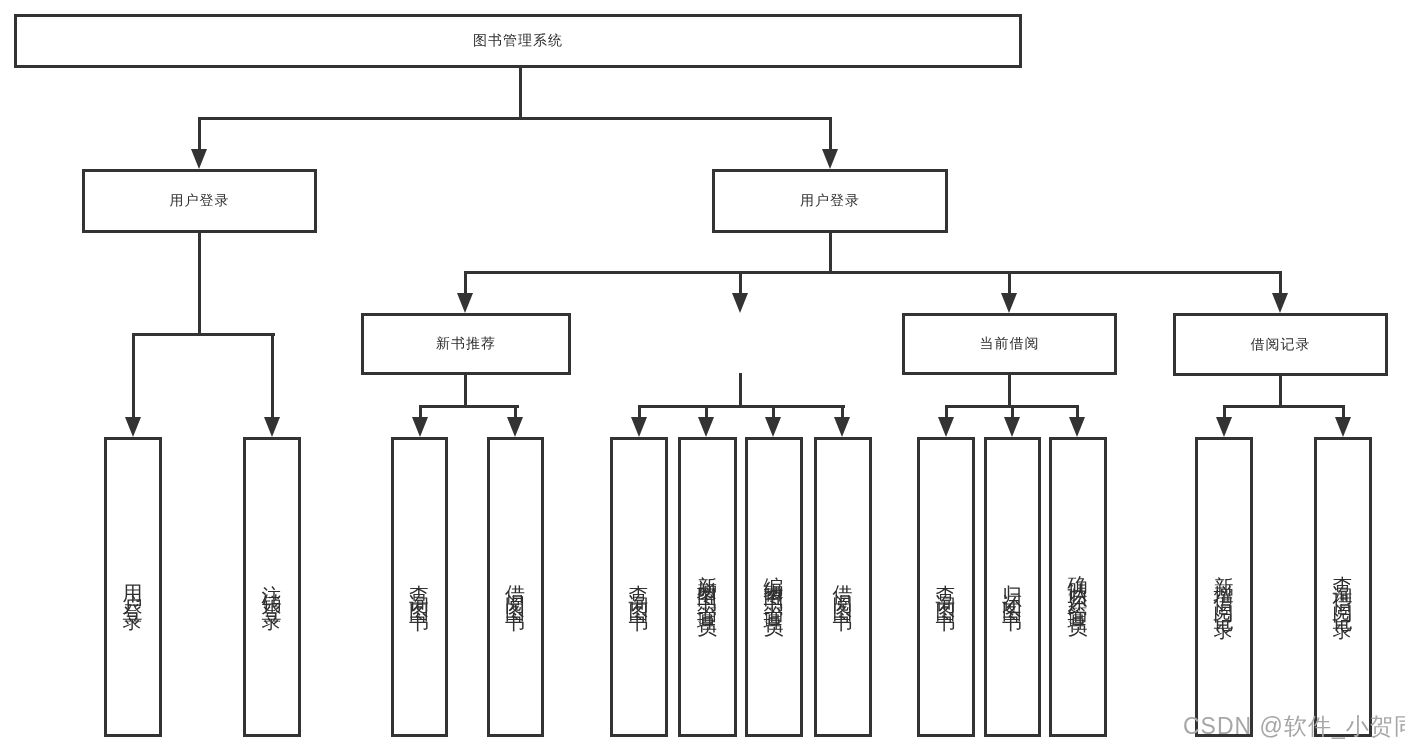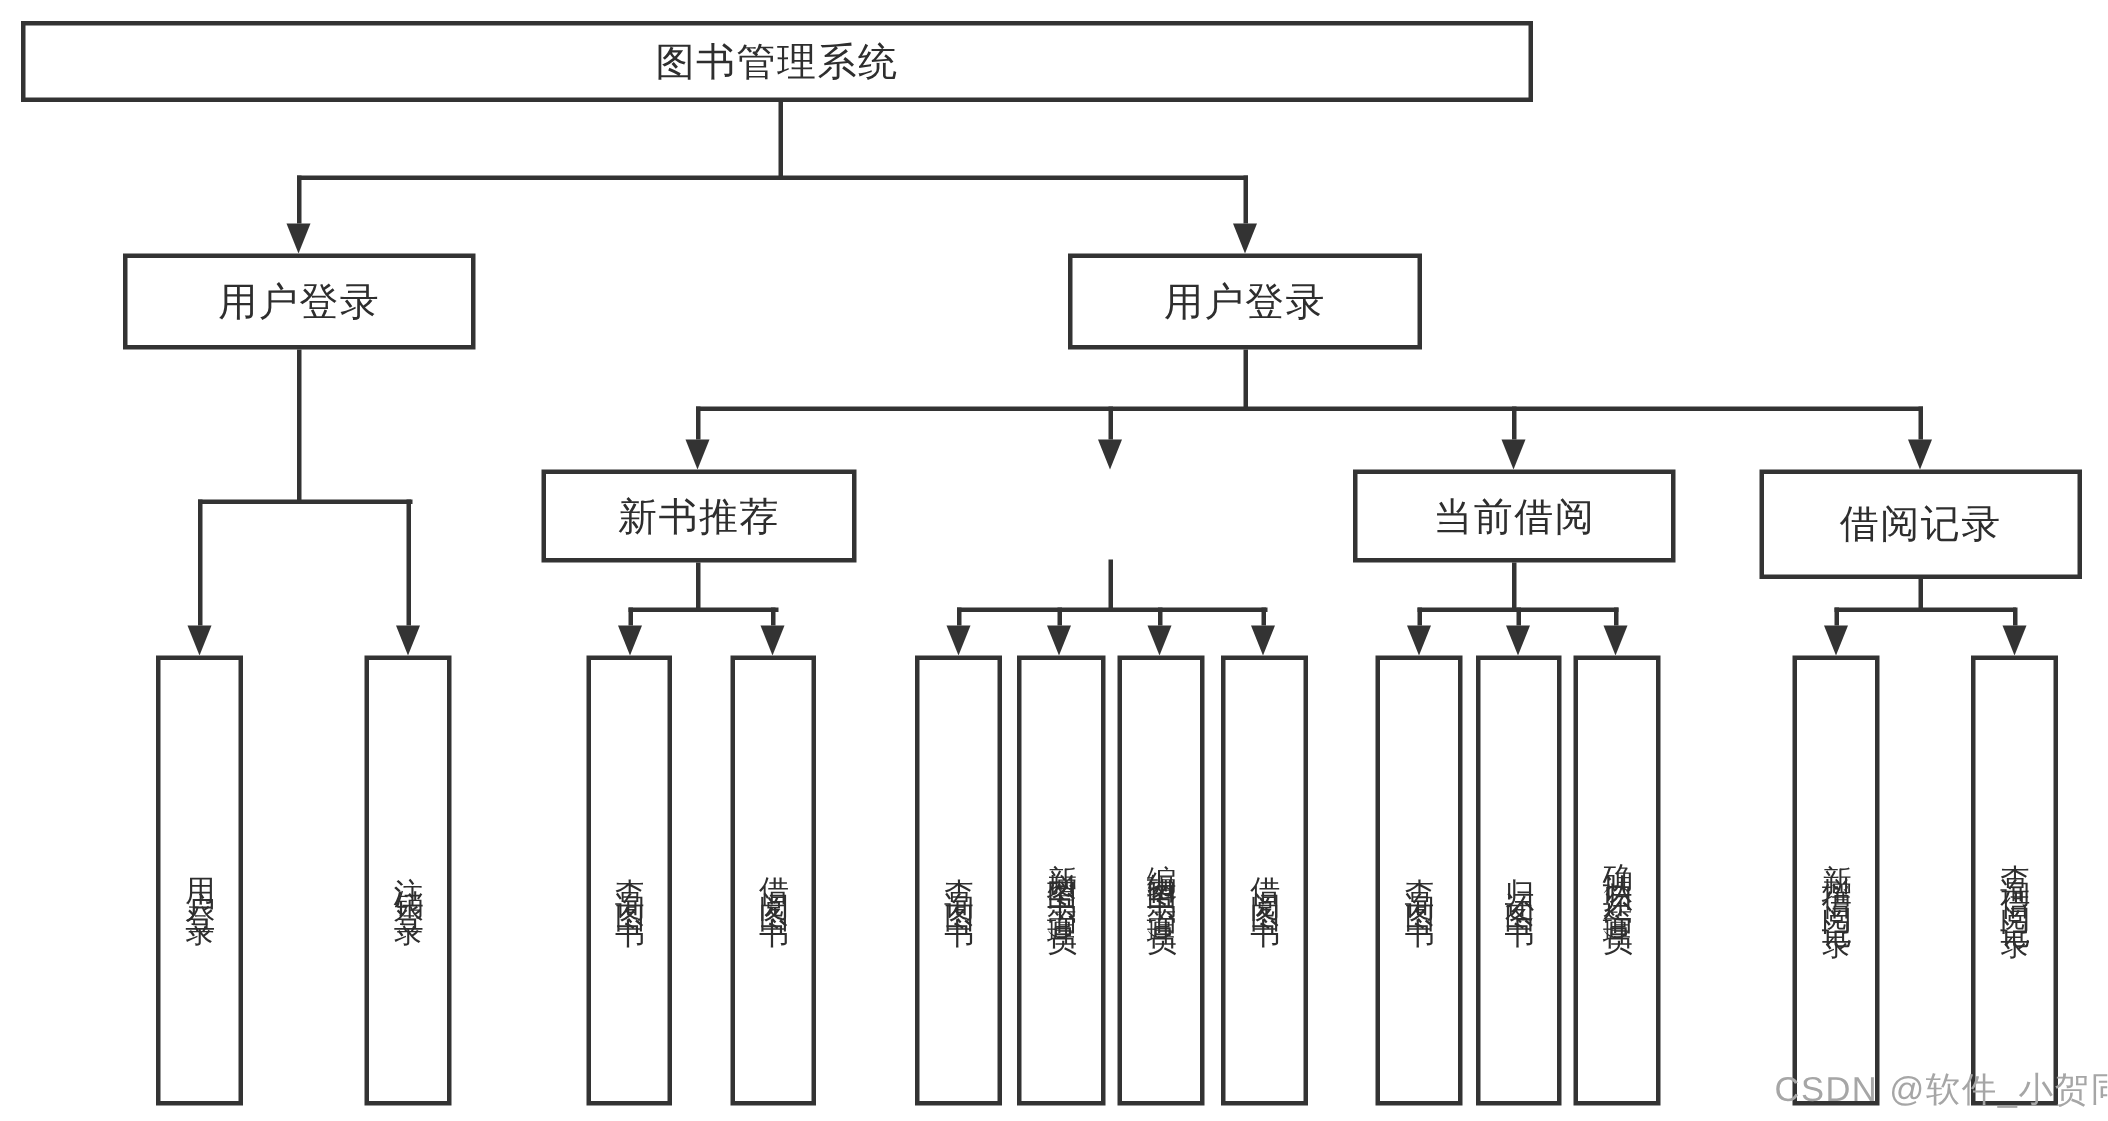--- a/index.html
+++ b/index.html
@@ -27,21 +27,21 @@
     border-top:20px solid var(--line);
   }
   
   .box{
     position:absolute;
     border:3px solid var(--line);
     background:#ffffff;
     display:flex;align-items:center;justify-content:center;
     color:var(--ink);
   }
-  .hbox{font-size:26px;letter-spacing:1px;}
+  .hbox{font-size:14px;letter-spacing:1px;}
   .vbox{font-size:20px;}
   .vlbl{
     writing-mode:vertical-rl;
     text-orientation:mixed;
     letter-spacing:9px;
     color:var(--ink);
     line-height:1;
   }
   .vlbl.tight{letter-spacing:6px;}
   .watermark{
@@ -128,21 +128,21 @@
   <div class="box hbox" style="left:712px;top:169px;width:236px;height:64px;">
     <span>用户登录</span>
   </div>
 
   <div class="box hbox" style="left:361px;top:313px;width:210px;height:62px;">
     <span>新书推荐</span>
   </div>
   <div class="box hbox" style="left:902px;top:313px;width:215px;height:62px;text-align:right;">
     <span>当前借阅</span>
   </div>
-  <div class="box hbox" style="left:1173px;top:313px;width:215px;height:73px;">
+  <div class="box hbox" style="left:1173px;top:313px;width:215px;height:63px;">
     <span>借阅记录</span>
   </div>
 
   <div class="box vbox" style="left:104px;top:437px;width:58px;height:300px;">
     <span class="vlbl">用户登录</span>
   </div>
   <div class="box vbox" style="left:243px;top:437px;width:58px;height:300px;">
     <span class="vlbl">注销登录</span>
   </div>
 

